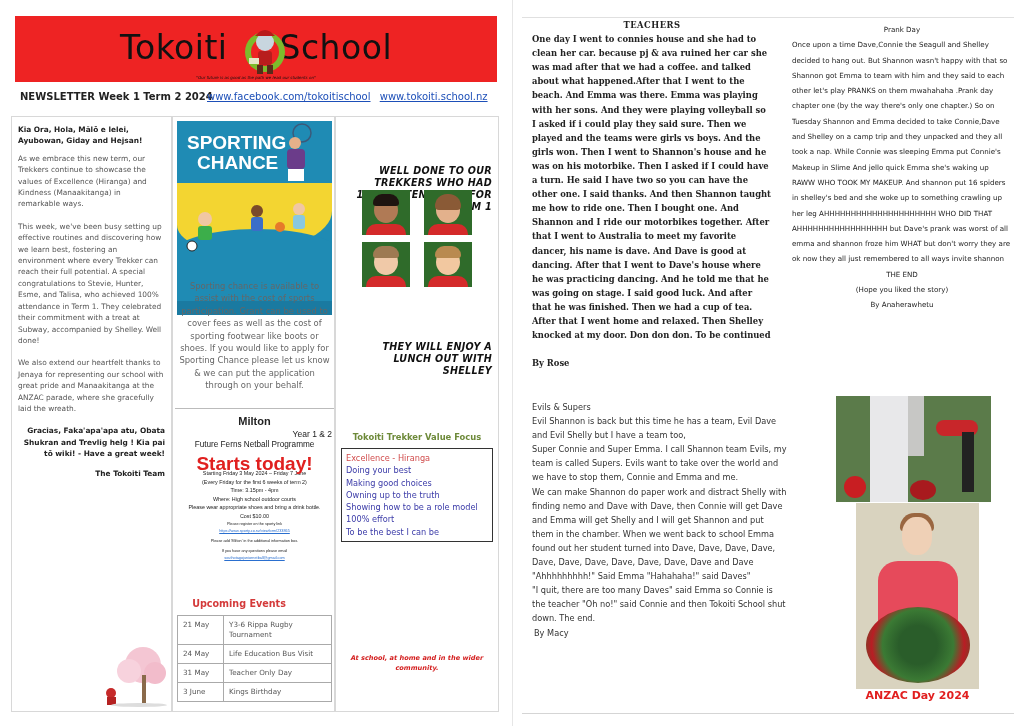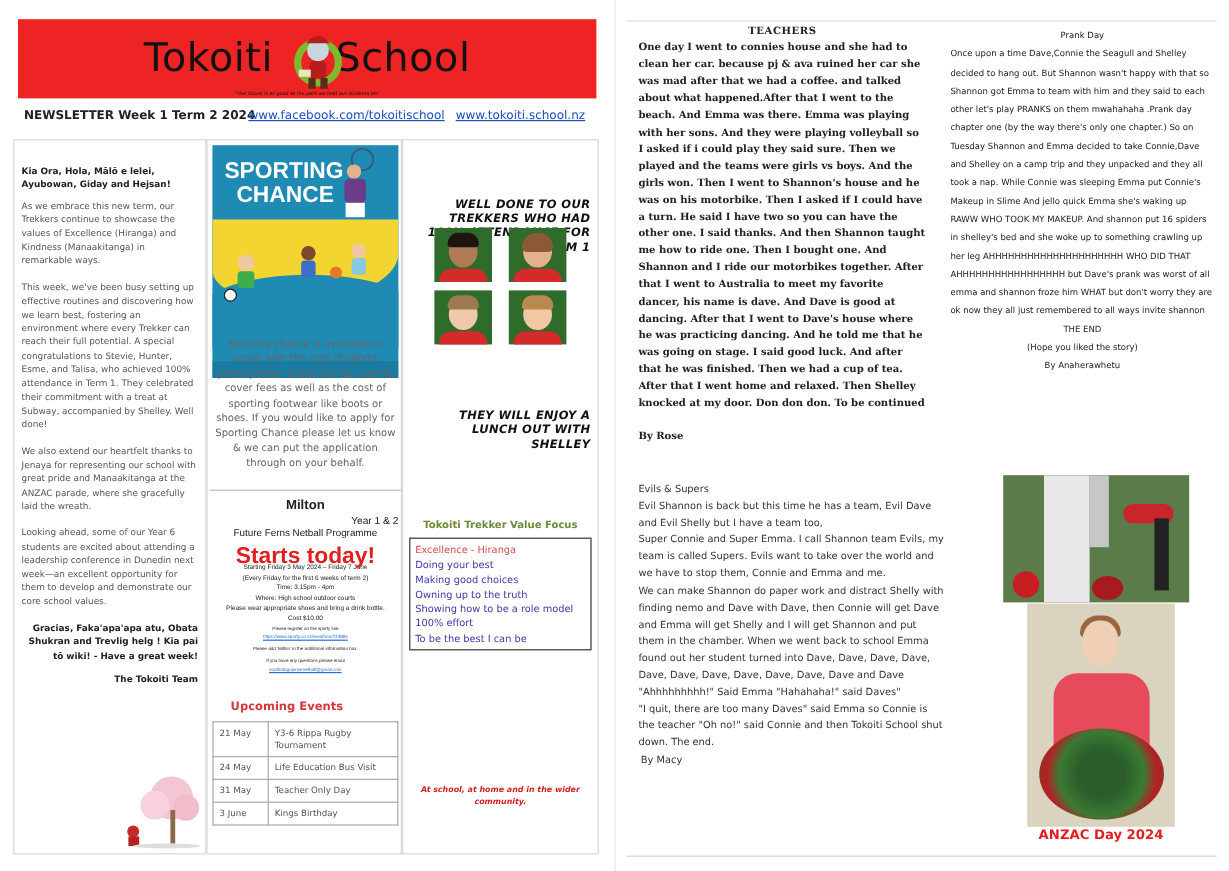--- a/index.html
+++ b/index.html
@@ -13,21 +13,21 @@
   .banner-title { position: absolute; left: 0; right: 0; top: 12px; text-align: center; font-family: "DejaVu Sans", sans-serif; font-size: 33px; color: #111; letter-spacing: 0.5px; }
   .banner-title .gap { display: inline-block; width: 52px; }
   .mascot { position: absolute; left: 226px; top: 6px; width: 48px; height: 56px; }
   .banner-motto { position: absolute; left: 0; right: 0; bottom: 2px; text-align: center; font-size: 4px; color: #111; font-style: italic; }
 
   .newsletter-line { position: absolute; left: 20px; top: 91px; font-size: 10px; font-weight: bold; color: #222; }
   .links { position: absolute; left: 207px; top: 91px; font-size: 10px; }
   .links a { color: #1d4fb8; text-decoration: underline; margin-right: 6px; }
 
   
-  .col1 { position: absolute; left: 11px; top: 116px; width: 161px; height: 596px; border: 1px solid #d8d8d8; padding: 20px 6px; font-size: 7.4px; line-height: 11.4px; color: #555; }
+  .col1 { position: absolute; left: 11px; top: 116px; width: 161px; height: 596px; border: 1px solid #d8d8d8; padding: 7px 6px; font-size: 7.4px; line-height: 11.4px; color: #555; }
   .col1 p { margin-bottom: 11px; }
   .col1 .greet { color: #222; font-weight: bold; margin-bottom: 6px; }
   .col1 .sign { color: #222; font-weight: bold; margin-bottom: 8px; text-align: right; }
   .tree { position: absolute; right: 2px; bottom: 4px; width: 70px; height: 62px; }
 
   
   .col2 { position: absolute; left: 172px; top: 116px; width: 163px; height: 596px; border: 1px solid #d8d8d8; }
   .poster { position: absolute; left: 4px; top: 4px; width: 155px; height: 194px; background: #1f8bb4; overflow: hidden; }
   .poster .yellow { position: absolute; left: 0; top: 62px; width: 155px; height: 70px; background: #f3d531; border-radius: 0 0 60% 40%; }
   .poster .blue2 { position: absolute; left: -10px; top: 108px; width: 180px; height: 60px; background: #1f8bb4; border-radius: 50% 50% 0 0; }
@@ -39,21 +39,21 @@
   .netball { position: absolute; left: 4px; top: 296px; width: 155px; height: 165px; text-align: center; font-family: "Liberation Sans", sans-serif; color: #222; }
   .netball .town { font-size: 11px; font-weight: bold; margin-top: 2px; }
   .netball .yr { font-size: 8.5px; margin-top: 2px; text-align: right; }
   .netball .prog { font-size: 8.2px; margin-top: 1px; }
   .netball .starts { position: absolute; left: 0; right: 0; top: 40px; font-size: 19px; font-weight: bold; color: #e0201f; }
   .netball .small { font-size: 5.4px; line-height: 8.6px; }
   .netball .tiny { font-size: 3.8px; line-height: 7px; }
   .netball .link { color: #2a6fcf; text-decoration: underline; }
   .netball .body { margin-top: 20px; }
 
-  .events { position: absolute; left: 4px; top: 463px; width: 124px; }
+  .events { position: absolute; left: 4px; top: 477px; width: 124px; }
   .events-title { text-align: center; color: #d43a3a; font-size: 9.6px; font-weight: bold; margin: 4px 0 6px; }
   .events table { width: 155px; border-collapse: collapse; font-size: 7.2px; color: #555; }
   .events td { border: 1px solid #aaa; padding: 4px 5px; vertical-align: top; line-height: 10px; }
   .events td.date { width: 46px; }
 
   
   .col3 { position: absolute; left: 335px; top: 116px; width: 164px; height: 596px; border: 1px solid #d8d8d8; }
   .hand { font-family: "DejaVu Sans", sans-serif; font-style: italic; font-weight: bold; text-align: right; color: #111; text-transform: uppercase; letter-spacing: 0.3px; margin-top: 44px; }
   .hand-top { position: absolute; left: 6px; top: 4px; width: 150px; font-size: 9.6px; line-height: 12px; }
   .photos { position: absolute; left: 26px; top: 73px; width: 112px; height: 100px; }
@@ -122,21 +122,20 @@
   <div class="links">
     <a>www.facebook.com/tokoitischool</a>
     <a>www.tokoiti.school.nz</a>
   </div>
 
   <div class="col1">
     <p class="greet">Kia Ora, Hola, Mālō e lelei, Ayubowan, Giday and Hejsan!</p>
     <p>As we embrace this new term, our Trekkers continue to showcase the values of Excellence (Hiranga) and Kindness (Manaakitanga) in remarkable ways.</p>
     <p>This week, we've been busy setting up effective routines and discovering how we learn best, fostering an environment where every Trekker can reach their full potential. A special congratulations to Stevie, Hunter, Esme, and Talisa, who achieved 100% attendance in Term 1. They celebrated their commitment with a treat at Subway, accompanied by Shelley. Well done!</p>
     <p>We also extend our heartfelt thanks to Jenaya for representing our school with great pride and Manaakitanga at the ANZAC parade, where she gracefully laid the wreath.</p>
-    <p>Looking ahead, some of our Year 6 students are excited about attending a leadership conference in Dunedin next week—an excellent opportunity for them to develop and demonstrate our core school values.</p>
     <p class="sign">Gracias, Faka'apa'apa atu, Obata Shukran and Trevlig helg ! Kia pai tō wiki! - Have a great week!</p>
     <p class="sign">The Tokoiti Team</p>
     <svg class="tree" viewBox="0 0 70 62">
       <circle cx="44" cy="20" r="18" fill="#f4c6d3"></circle>
       <circle cx="30" cy="26" r="12" fill="#f7d2dd"></circle>
       <circle cx="56" cy="28" r="11" fill="#f2bccb"></circle>
       <rect x="43" y="30" width="4" height="28" fill="#8a6a4a"></rect>
       <circle cx="12" cy="48" r="5" fill="#c62a2a"></circle>
       <rect x="8" y="52" width="9" height="8" fill="#b52222"></rect>
       <ellipse cx="40" cy="60" rx="28" ry="2" fill="#ddd"></ellipse>

